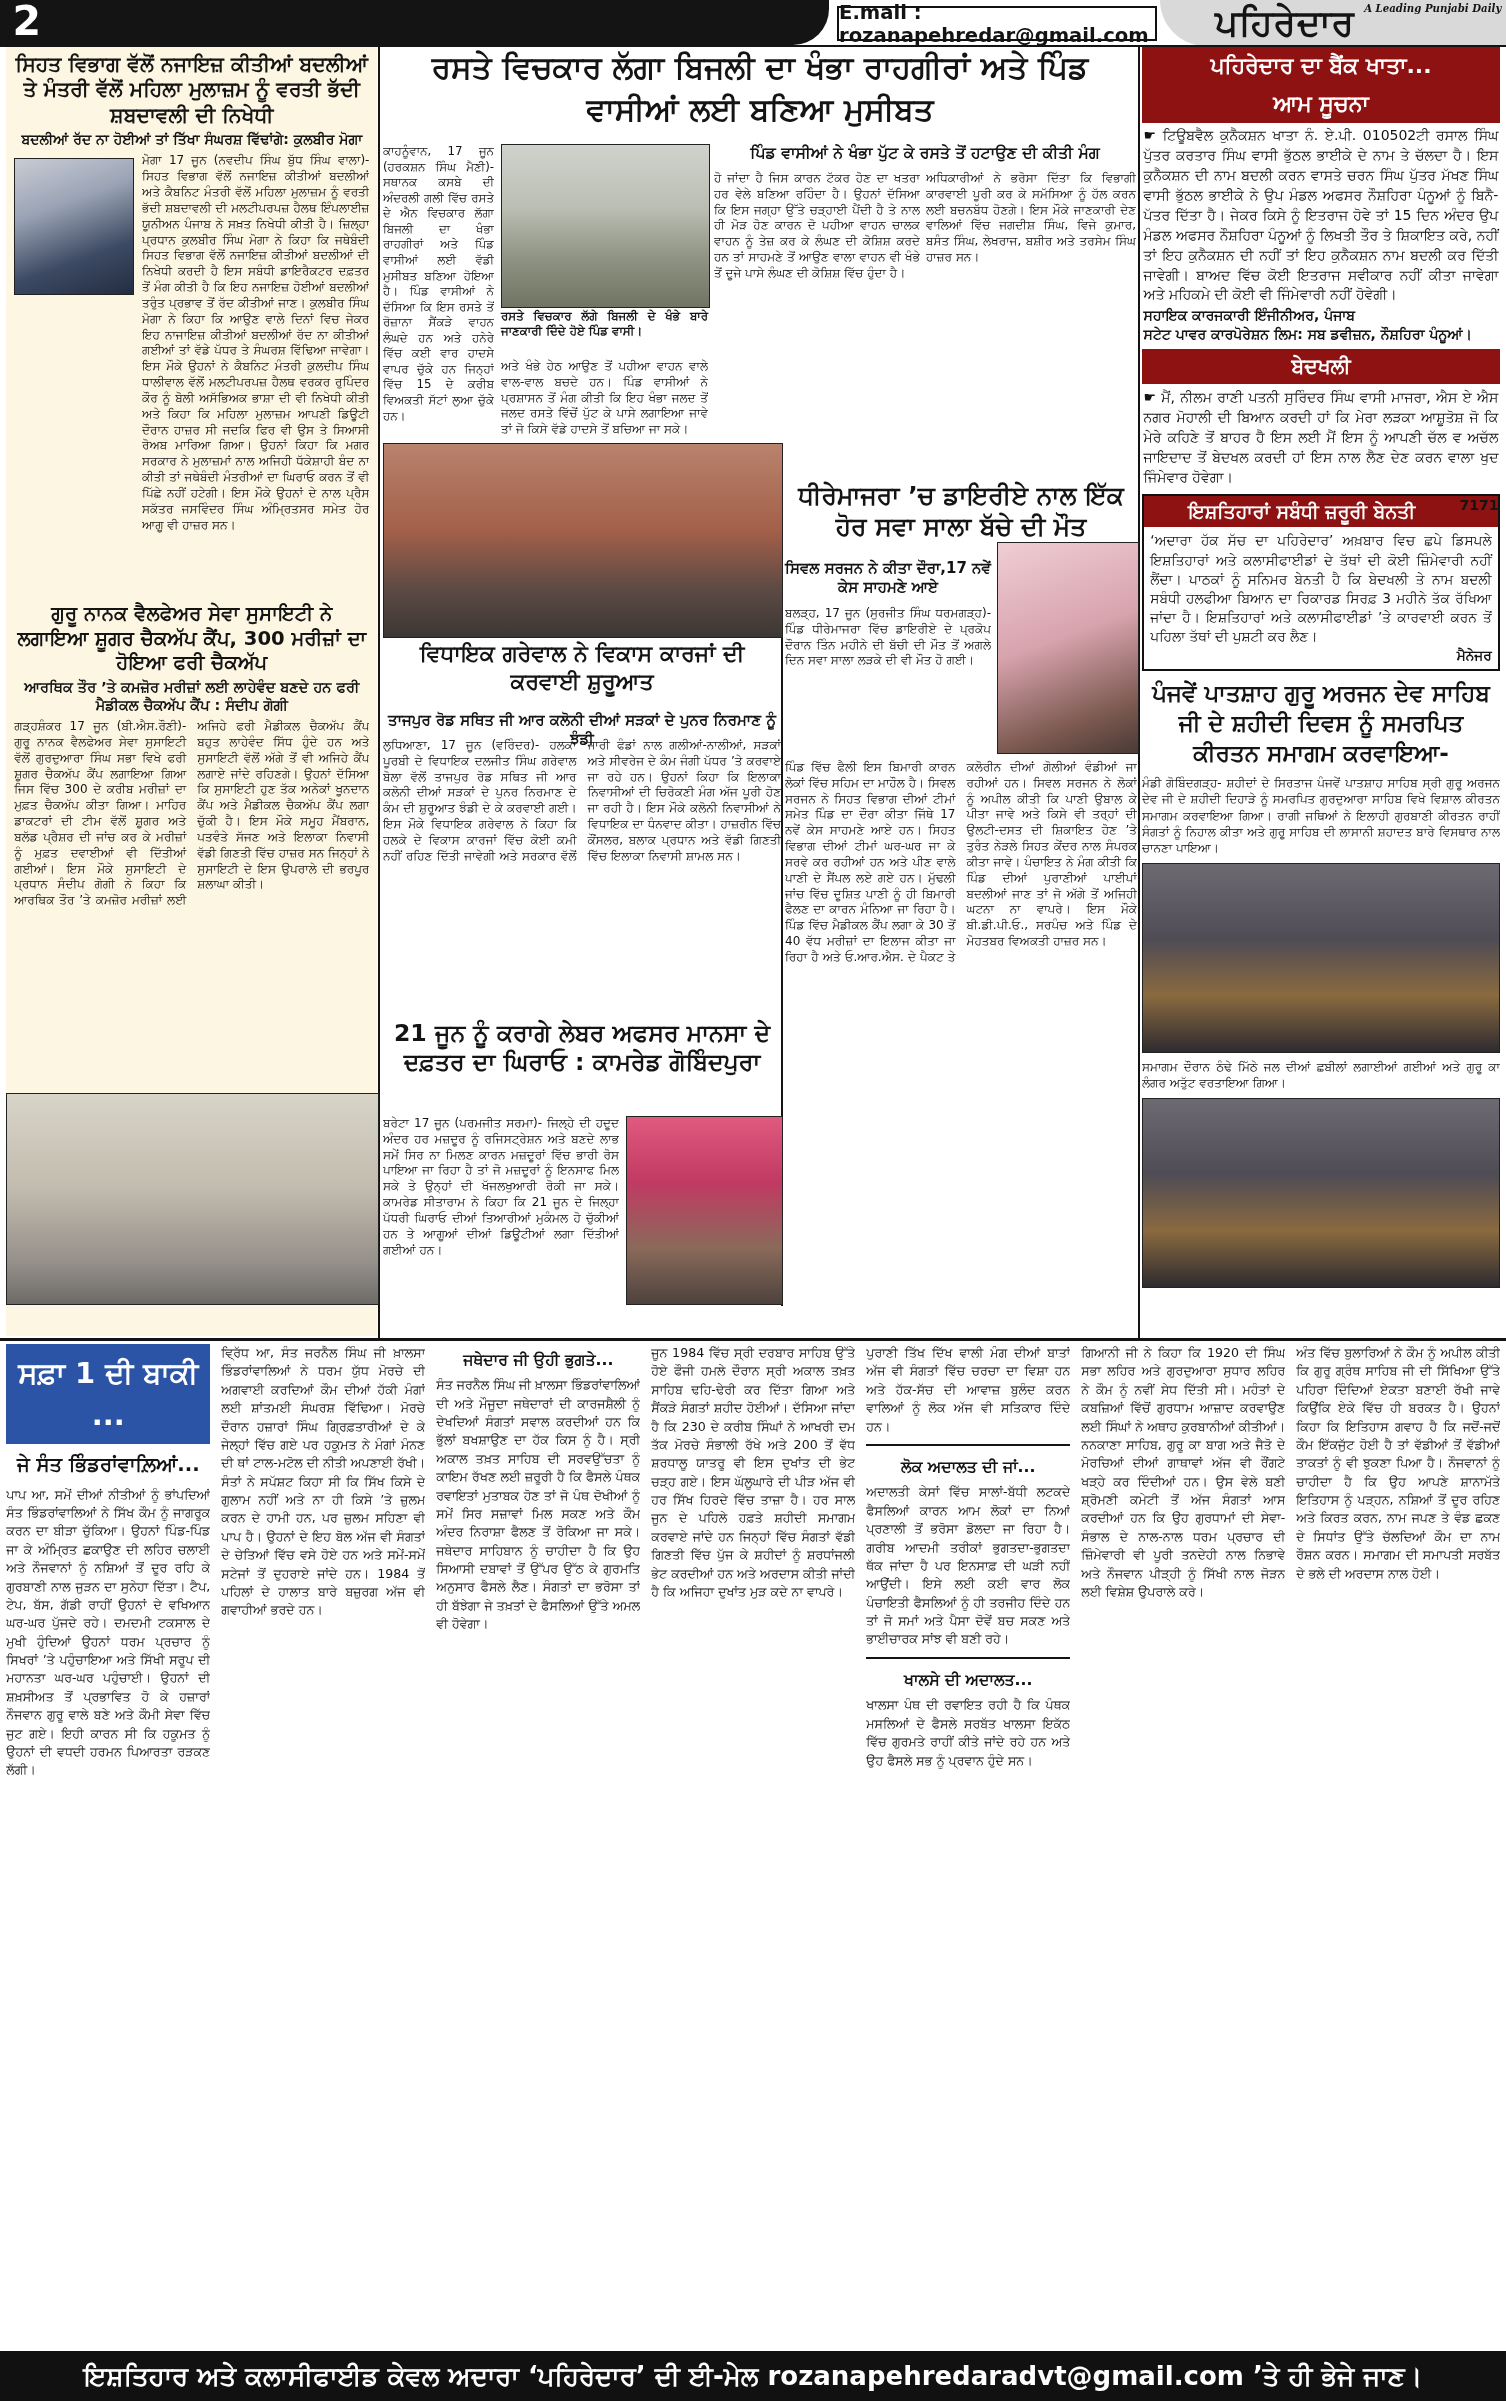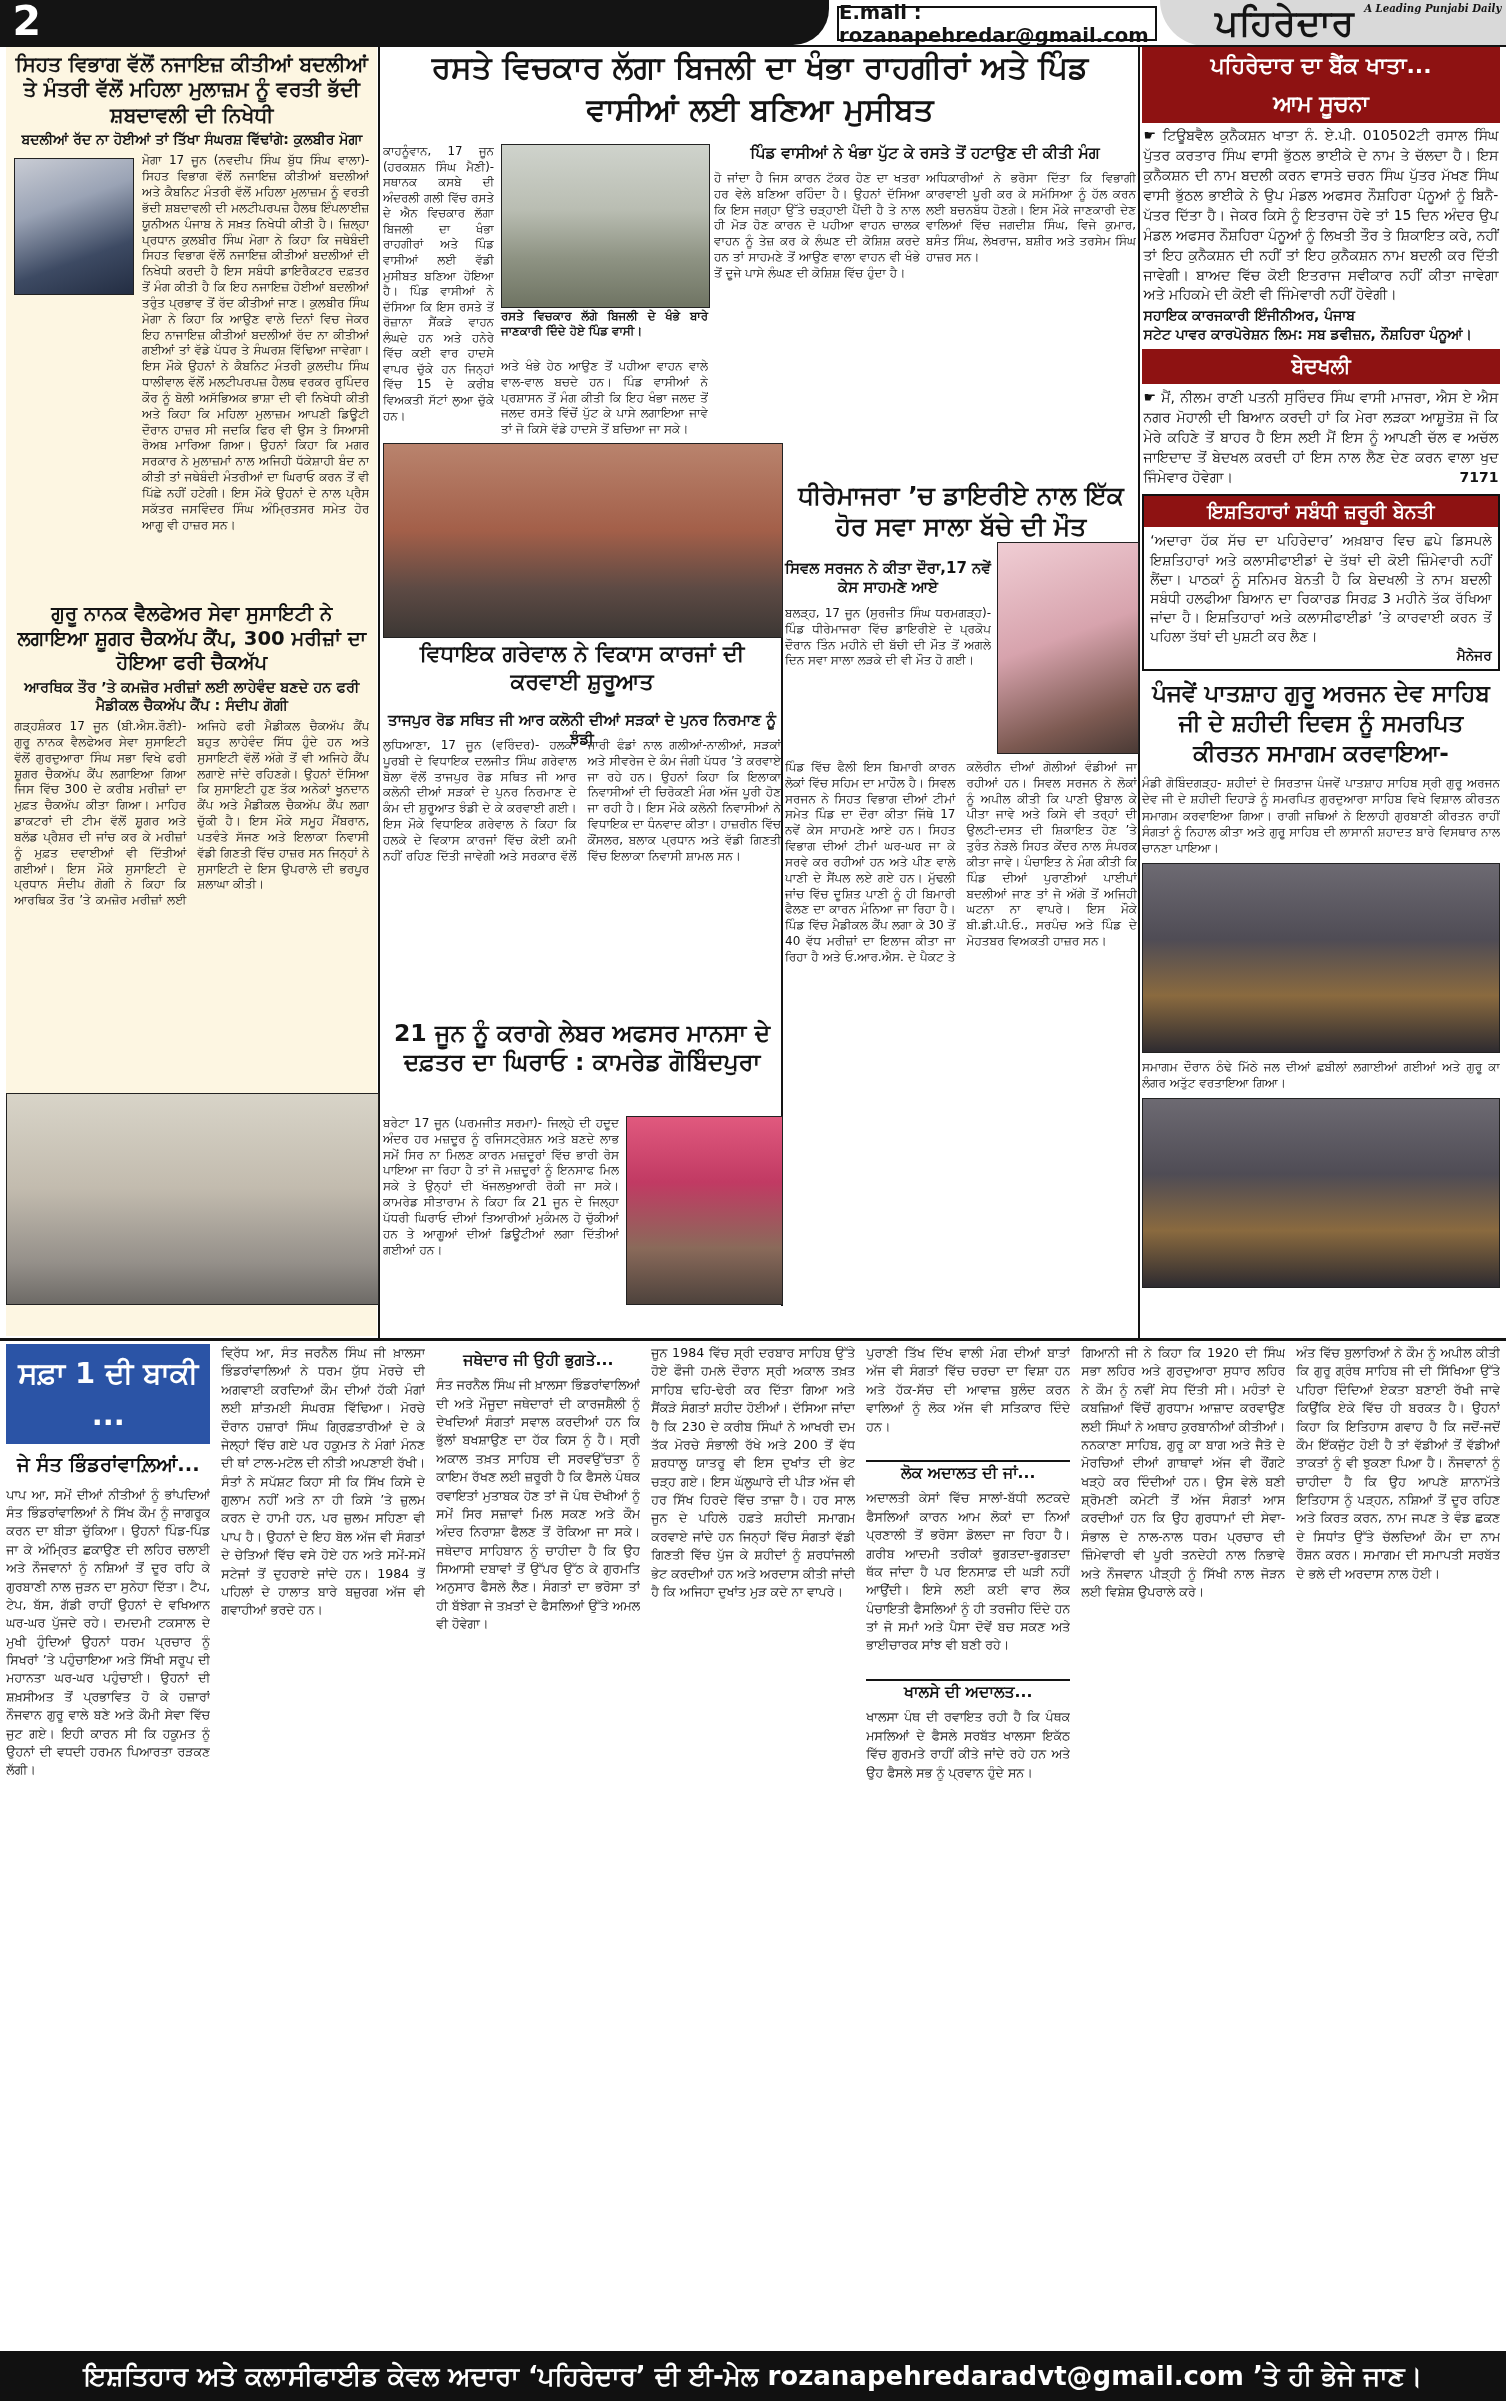--- a/index.html
+++ b/index.html
@@ -62,38 +62,38 @@
   .dia-side{position:absolute;left:402px;top:559px;width:206px;height:149px;}
   .photo-baby{position:absolute;left:614px;top:495px;width:140px;height:210px;}
   .dia-body{position:absolute;left:402px;top:713px;width:352px;height:540px;column-count:2;column-gap:11px;}
   
   .rightcol{position:absolute;left:1142px;top:47px;width:358px;height:1289px;overflow:hidden;}
   .banner-red{background:#8e1212;color:#fff;font-weight:900;text-align:center;
               font-size:22px;line-height:1.5;padding:2.4px 0;}
   .bank-body{font-size:15.3px;font-weight:bold;text-align:center;line-height:1.5;margin:3.1px 1.6px 6.3px 1.6px;}
   .notice-body{font-size:14px;line-height:1.42;text-align:justify;margin:3.9px 1.6px 0 1.6px;}
   .sig{font-size:14px;font-weight:bold;text-align:left;margin:1.6px 1.6px;}
-  .ref-num{float:right;font-weight:bold;}
+  .ref-num{float:right;font-weight:bold;margin-top:28px;}
   .adreq-box{border:2.4px solid #111;margin-top:6.3px;}
   .adreq-box .banner-red{font-size:19px;padding:1.6px 0;}
   .adreq-body{font-size:13.7px;line-height:1.4;text-align:justify;padding:3.9px 6.3px;}
   .adreq-sig{text-align:right;font-weight:bold;}
   .kirtan-headline{font-size:23px;font-weight:900;text-align:center;line-height:1.3;margin-top:7.9px;}
   .kirtan-p{font-size:12px;line-height:1.35;text-align:justify;margin-top:6.3px;}
   .photo-sangat{width:356px;height:188px;margin-top:6.3px;}
   
   .photo-camp{position:absolute;left:6.3px;top:1093px;width:371px;height:210px;}
   
   .bottom{position:absolute;left:6.3px;top:1344px;width:1494px;height:999px;display:flex;gap:11px;overflow:hidden;}
   .bcol{flex:1;font-size:12.6px;line-height:1.46;text-align:justify;overflow:hidden;}
   .cont-banner{background:#2b54a6;color:#fff;font-size:29px;font-weight:900;text-align:center;
                padding:7.9px 0;margin-bottom:6.3px;}
   .cont-head{font-size:19.6px;font-weight:900;text-align:center;margin:4.7px 0 6.3px 0;}
   .bsub{font-size:15.7px;font-weight:900;text-align:center;margin:4.7px 0;}
-  .bsub.ruled{border-top:2.4px solid #141414;padding-top:0;margin-top:24px;}
+  .bsub.ruled{border-top:2.4px solid #141414;padding-top:10px;margin-top:8px;}
   
   .footer{position:absolute;left:0;top:2351px;width:1506px;height:50px;background:#111;color:#fff;
           display:flex;align-items:center;justify-content:center;font-size:26px;font-weight:900;}
 </style>
 </head>
 <body>
 
 <div class="page">
 
   <div class="hdr-black">

